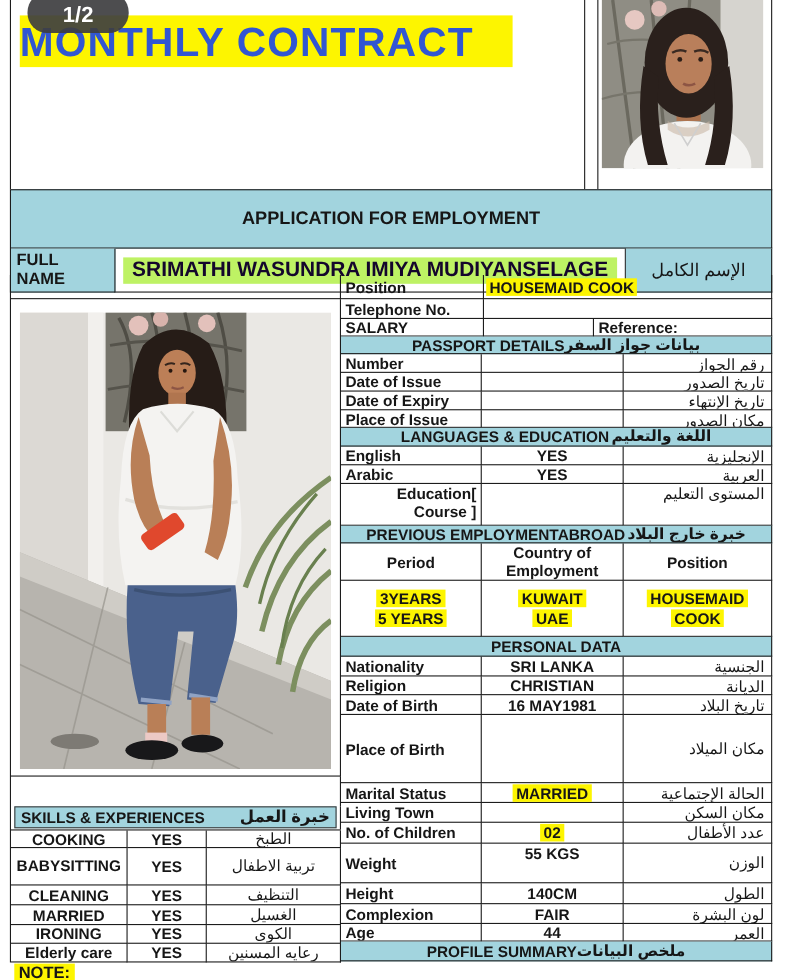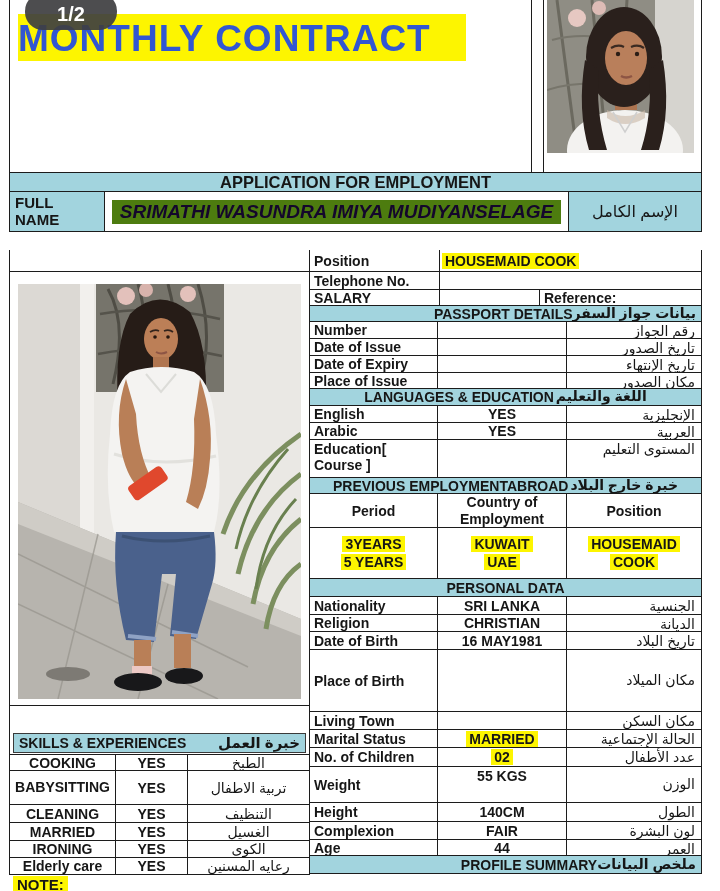--- a/index.html
+++ b/index.html
@@ -2,41 +2,41 @@
 <html><head>
 <meta charset="utf-8">
 <style>
   html,body{margin:0;padding:0;background:#ffffff;}
   .stage{position:relative;width:720px;height:891px;background:#fff;overflow:hidden;
          font-family:"Liberation Sans","DejaVu Sans",sans-serif;color:#161616;}
   .abs{position:absolute;}
   .vline{position:absolute;width:0;border-left:1.5px solid #1c1c1c;}
   .cyan{background:#a2d4de;}
   .hl-y{background:#fdf500;padding:0 3px;}
-  .hl-m{background:#4d7c0f;padding:1px 8px;font-style:italic;}
+  .hl-m{background:#bef264;padding:1px 8px;}
   
   .badge{position:absolute;left:25px;top:-7px;width:92px;height:37px;border-radius:18px;
          background:rgba(62,62,64,0.92);color:#fff;font-weight:700;font-size:20px;
          display:flex;align-items:flex-end;justify-content:center;padding-bottom:4px;box-sizing:border-box;}
   .doc-title{position:absolute;left:18px;top:14px;width:448px;height:47px;background:#fdf500;
              color:#3156d2;font-size:37px;font-weight:700;line-height:49px;letter-spacing:1px;white-space:nowrap;}
   
   .col{position:absolute;display:flex;flex-direction:column;box-sizing:border-box;}
   .rrow{display:flex;box-sizing:border-box;}
   .cell{border-right:1.5px solid #1c1c1c;border-bottom:1.5px solid #1c1c1c;box-sizing:border-box;
         display:flex;align-items:center;overflow:hidden;font-size:14px;}
   .bt{border-top:1.5px solid #1c1c1c;}
   .lab{padding:0 4px;font-weight:600;}
   .ctr{justify-content:center;font-weight:600;}
   .ar{direction:rtl;display:block;text-align:right;padding:1px 6px;font-size:14px;line-height:1.25;}
   .ar-c{direction:rtl;justify-content:center;font-size:14px;}
   .ar-b{font-weight:700;}
-  .band{padding:2px 5px;justify-content:flex-end;font-weight:600;font-size:14px;}
+  .band{padding:2px 5px;justify-content:center;font-weight:600;font-size:14px;}
   .band-c{justify-content:center;gap:2px;font-weight:600;font-size:14px;}
-  .c1{width:128px;} .c2{width:129px;} .c3{flex:1;}
+  .c1{width:128px;text-align:right;} .c2{width:129px;} .c3{flex:1;}
   .t1{width:130px;} .t2{flex:1;} .s2{width:100px;}
   .stack{display:flex;flex-direction:column;align-items:center;gap:2px;font-weight:700;}
   .top0{align-items:flex-start;}
   
   .fn-label{align-items:flex-end;padding:3px 5px;font-size:15px;font-weight:600;}
   .name-val{justify-content:center;font-size:19px;font-weight:700;color:#14062c;}
   
   .sk1{width:106px;} .sk2{width:72px;} .sk3{flex:1;}
   .skills-band{margin:0 3px;height:20px;border:1px solid #3a3a3a;display:flex;justify-content:space-between;
                align-items:center;padding:0 5px;font-size:14px;font-weight:600;box-sizing:border-box;}
@@ -72,21 +72,21 @@
       <path d="M64 48 Q71 44 77 47 M84 47 Q91 44 97 48" stroke="#3a2a22" stroke-width="2.2" fill="none"></path>
       <circle cx="71" cy="54" r="2.2" fill="#2b1d16"></circle>
         <circle cx="90" cy="54" r="2.2" fill="#2b1d16"></circle>
       <path d="M74 76 Q79 79 85 76" stroke="#8d5544" stroke-width="2.4" fill="none"></path>
       <path d="M60 110 Q78 122 98 110 L98 118 Q78 130 60 118 Z" fill="#c9b8a6" opacity="0.6"></path>
       <path d="M66 112 L78 132 L90 112" stroke="#cfcfcf" stroke-width="1.5" fill="none"></path>
     </svg>
   </div>
 
   <div class="col" style="left:9px;top:172px;width:693px;border-left:1.5px solid #1c1c1c">
-    <div class="rrow" style="height:20px">
+    <div class="rrow" style="height:54px">
       <div class="cell bt cyan ctr" style="flex:1;font-size:16.5px">APPLICATION FOR EMPLOYMENT</div>
     </div>
     <div class="rrow" style="height:40px">
       <div class="cell cyan fn-label" style="width:95px">FULL NAME</div>
       <div class="cell name-val" style="width:464px">
         <span class="hl-m">SRIMATHI WASUNDRA IMIYA MUDIYANSELAGE</span>
       </div>
       <div class="cell cyan ar-c" style="flex:1;font-size:16px">الإسم الكامل</div>
     </div>
   </div>
@@ -320,30 +320,30 @@
       <div class="cell lab c1">Date of Birth</div>
       <div class="cell ctr c2">16 MAY1981</div>
       <div class="cell ar c3">تاريخ البلاد</div>
     </div>
     <div class="rrow" style="height:62px">
       <div class="cell lab c1">Place of Birth</div>
       <div class="cell ctr c2"></div>
       <div class="cell ar c3" style="display:flex;align-items:center;justify-content:flex-start">مكان الميلاد</div>
     </div>
     <div class="rrow" style="height:18px">
-      <div class="cell lab c1">Living Town</div>
-      <div class="cell ctr c2"></div>
-      <div class="cell ar c3">مكان السكن</div>
-    </div>
-    <div class="rrow" style="height:18px">
       <div class="cell lab c1">Marital Status</div>
       <div class="cell ctr c2">
           <span class="hl-y">MARRIED</span>
         </div>
       <div class="cell ar c3">الحالة الإجتماعية</div>
+    </div>
+    <div class="rrow" style="height:18px">
+      <div class="cell lab c1">Living Town</div>
+      <div class="cell ctr c2"></div>
+      <div class="cell ar c3">مكان السكن</div>
     </div>
     <div class="rrow" style="height:19px">
       <div class="cell lab c1">No. of Children</div>
       <div class="cell ctr c2">
           <span class="hl-y">02</span>
         </div>
       <div class="cell ar c3">عدد الأطفال</div>
     </div>
     <div class="rrow" style="height:36px">
       <div class="cell lab c1">Weight</div>

